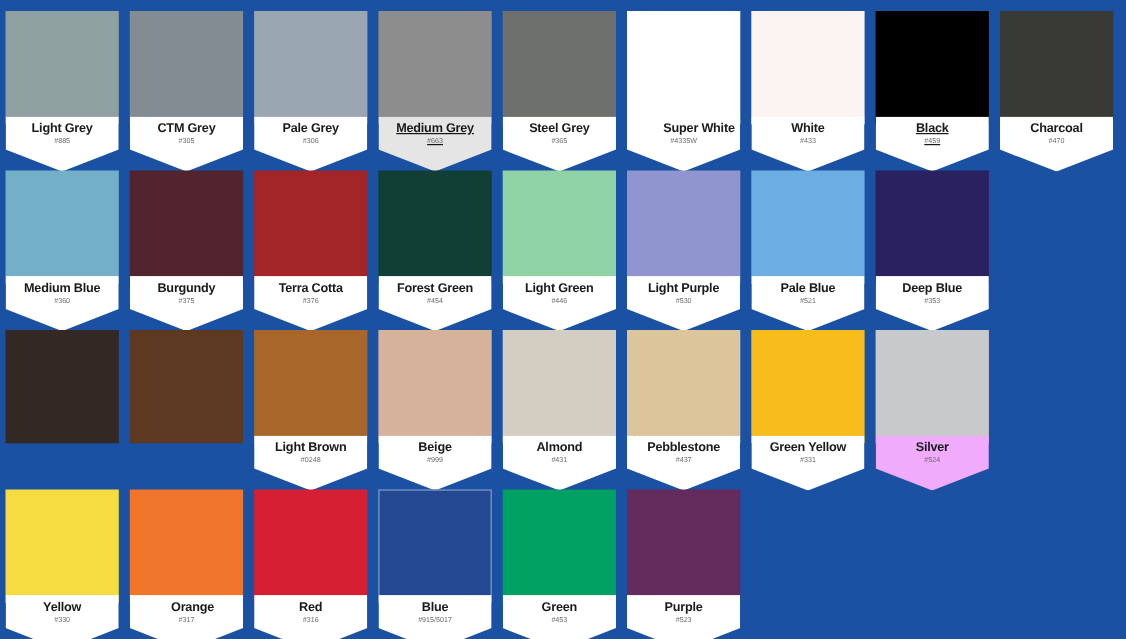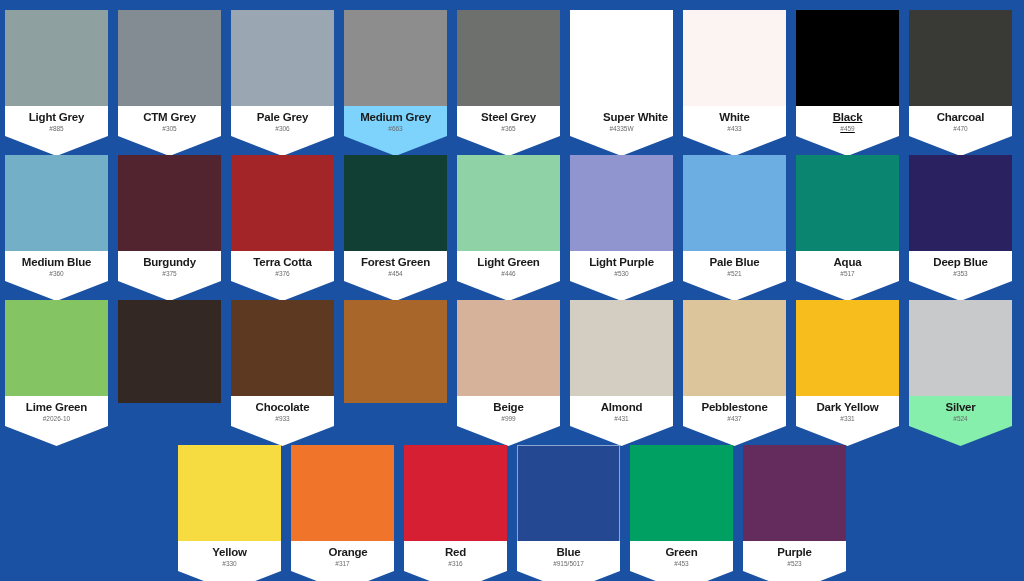--- a/index.html
+++ b/index.html
@@ -26,21 +26,21 @@
     position: absolute;
     left: 0;
     width: 1024px;
     display: flex;
     justify-content: flex-start;
   }
 
   .row.row-0 { top: 10px; }
   .row.row-1 { top: 155px; }
   .row.row-2 { top: 300px; }
-  .row.row-3 { top: 445px; justify-content: center; }
+  .row.row-3 { top: 445px; justify-content: flex-start; }
 
   .swatch {
     position: relative;
     width: 103px;
     height: 131px;
     margin: 0 5px;
     box-sizing: border-box;
   }
 
   
@@ -114,21 +114,21 @@
       </div>
       <div class="swatch">
         <div class="chip" style="background: rgb(154, 166, 178);"></div>
         <div class="banner" style="background: rgb(255, 255, 255);">
           <span class="cname" style="color: rgb(26, 26, 26);">Pale Grey</span>
           <span class="ccode" style="color: rgb(107, 107, 107);">#306</span>
         </div>
       </div>
       <div class="swatch">
         <div class="chip" style="background: rgb(141, 141, 141);"></div>
-        <div class="banner" style="background: #7dd3fc;">
+        <div class="banner" style="background: #e5e5e5; text-decoration: underline;">
           <span class="cname" style="color: rgb(26, 26, 26);">Medium Grey</span>
           <span class="ccode" style="color: rgb(107, 107, 107);">#663</span>
         </div>
       </div>
       <div class="swatch">
         <div class="chip" style="background: rgb(110, 112, 110);"></div>
         <div class="banner" style="background: rgb(255, 255, 255);">
           <span class="cname" style="color: rgb(26, 26, 26);">Steel Grey</span>
           <span class="ccode" style="color: rgb(107, 107, 107);">#365</span>
         </div>
@@ -206,54 +206,40 @@
         </div>
       </div>
       <div class="swatch">
         <div class="chip" style="background: rgb(108, 173, 226);"></div>
         <div class="banner" style="background: rgb(255, 255, 255);">
           <span class="cname" style="color: rgb(26, 26, 26);">Pale Blue</span>
           <span class="ccode" style="color: rgb(107, 107, 107);">#521</span>
         </div>
       </div>
       <div class="swatch">
-        <div class="chip" style="background: rgb(10, 134, 112);"></div>
-        <div class="banner" style="background: rgb(255, 255, 255);">
-          <span class="cname" style="color: rgb(26, 26, 26);">Aqua</span>
-          <span class="ccode" style="color: rgb(107, 107, 107);">#517</span>
-        </div>
-      </div>
-      <div class="swatch">
         <div class="chip" style="background: rgb(42, 33, 96);"></div>
         <div class="banner" style="background: rgb(255, 255, 255);">
           <span class="cname" style="color: rgb(26, 26, 26);">Deep Blue</span>
           <span class="ccode" style="color: rgb(107, 107, 107);">#353</span>
         </div>
       </div>
     </div>
     <div class="row row-2">
       <div class="swatch">
-        <div class="chip" style="background: rgb(133, 196, 98);"></div>
-        <div class="banner" style="background: rgb(255, 255, 255);">
-          <span class="cname" style="color: rgb(26, 26, 26);">Lime Green</span>
-          <span class="ccode" style="color: rgb(107, 107, 107);">#2026-10</span>
-        </div>
-      </div>
-      <div class="swatch">
         <div class="chip" style="background: rgb(51, 40, 35);"></div>
       </div>
       <div class="swatch">
         <div class="chip" style="background: rgb(93, 57, 33);"></div>
-        <div class="banner" style="background: rgb(255, 255, 255);">
-          <span class="cname" style="color: rgb(26, 26, 26);">Chocolate</span>
-          <span class="ccode" style="color: rgb(107, 107, 107);">#933</span>
-        </div>
       </div>
       <div class="swatch">
         <div class="chip" style="background: rgb(168, 102, 42);"></div>
+        <div class="banner" style="background: rgb(255, 255, 255);">
+          <span class="cname" style="color: rgb(26, 26, 26);">Light Brown</span>
+          <span class="ccode" style="color: rgb(107, 107, 107);">#0248</span>
+        </div>
       </div>
       <div class="swatch">
         <div class="chip" style="background: rgb(215, 178, 155);"></div>
         <div class="banner" style="background: rgb(255, 255, 255);">
           <span class="cname" style="color: rgb(26, 26, 26);">Beige</span>
           <span class="ccode" style="color: rgb(107, 107, 107);">#999</span>
         </div>
       </div>
       <div class="swatch">
         <div class="chip" style="background: rgb(212, 205, 193);"></div>
@@ -265,27 +251,27 @@
       <div class="swatch">
         <div class="chip" style="background: rgb(220, 196, 155);"></div>
         <div class="banner" style="background: rgb(255, 255, 255);">
           <span class="cname" style="color: rgb(26, 26, 26);">Pebblestone</span>
           <span class="ccode" style="color: rgb(107, 107, 107);">#437</span>
         </div>
       </div>
       <div class="swatch">
         <div class="chip" style="background: rgb(246, 189, 28);"></div>
         <div class="banner" style="background: rgb(255, 255, 255);">
-          <span class="cname" style="color: rgb(26, 26, 26);">Dark Yellow</span>
+          <span class="cname" style="color: rgb(26, 26, 26);">Green Yellow</span>
           <span class="ccode" style="color: rgb(107, 107, 107);">#331</span>
         </div>
       </div>
       <div class="swatch">
         <div class="chip" style="background: rgb(200, 201, 202);"></div>
-        <div class="banner" style="background: #86efac;">
+        <div class="banner" style="background: #f0abfc;">
           <span class="cname" style="color: rgb(26, 26, 26);">Silver</span>
           <span class="ccode" style="color: rgb(107, 107, 107);">#524</span>
         </div>
       </div>
     </div>
     <div class="row row-3">
       <div class="swatch">
         <div class="chip" style="background: rgb(246, 220, 65);"></div>
         <div class="banner" style="background: rgb(255, 255, 255);">
           <span class="cname" style="color: rgb(26, 26, 26);">Yellow</span>

